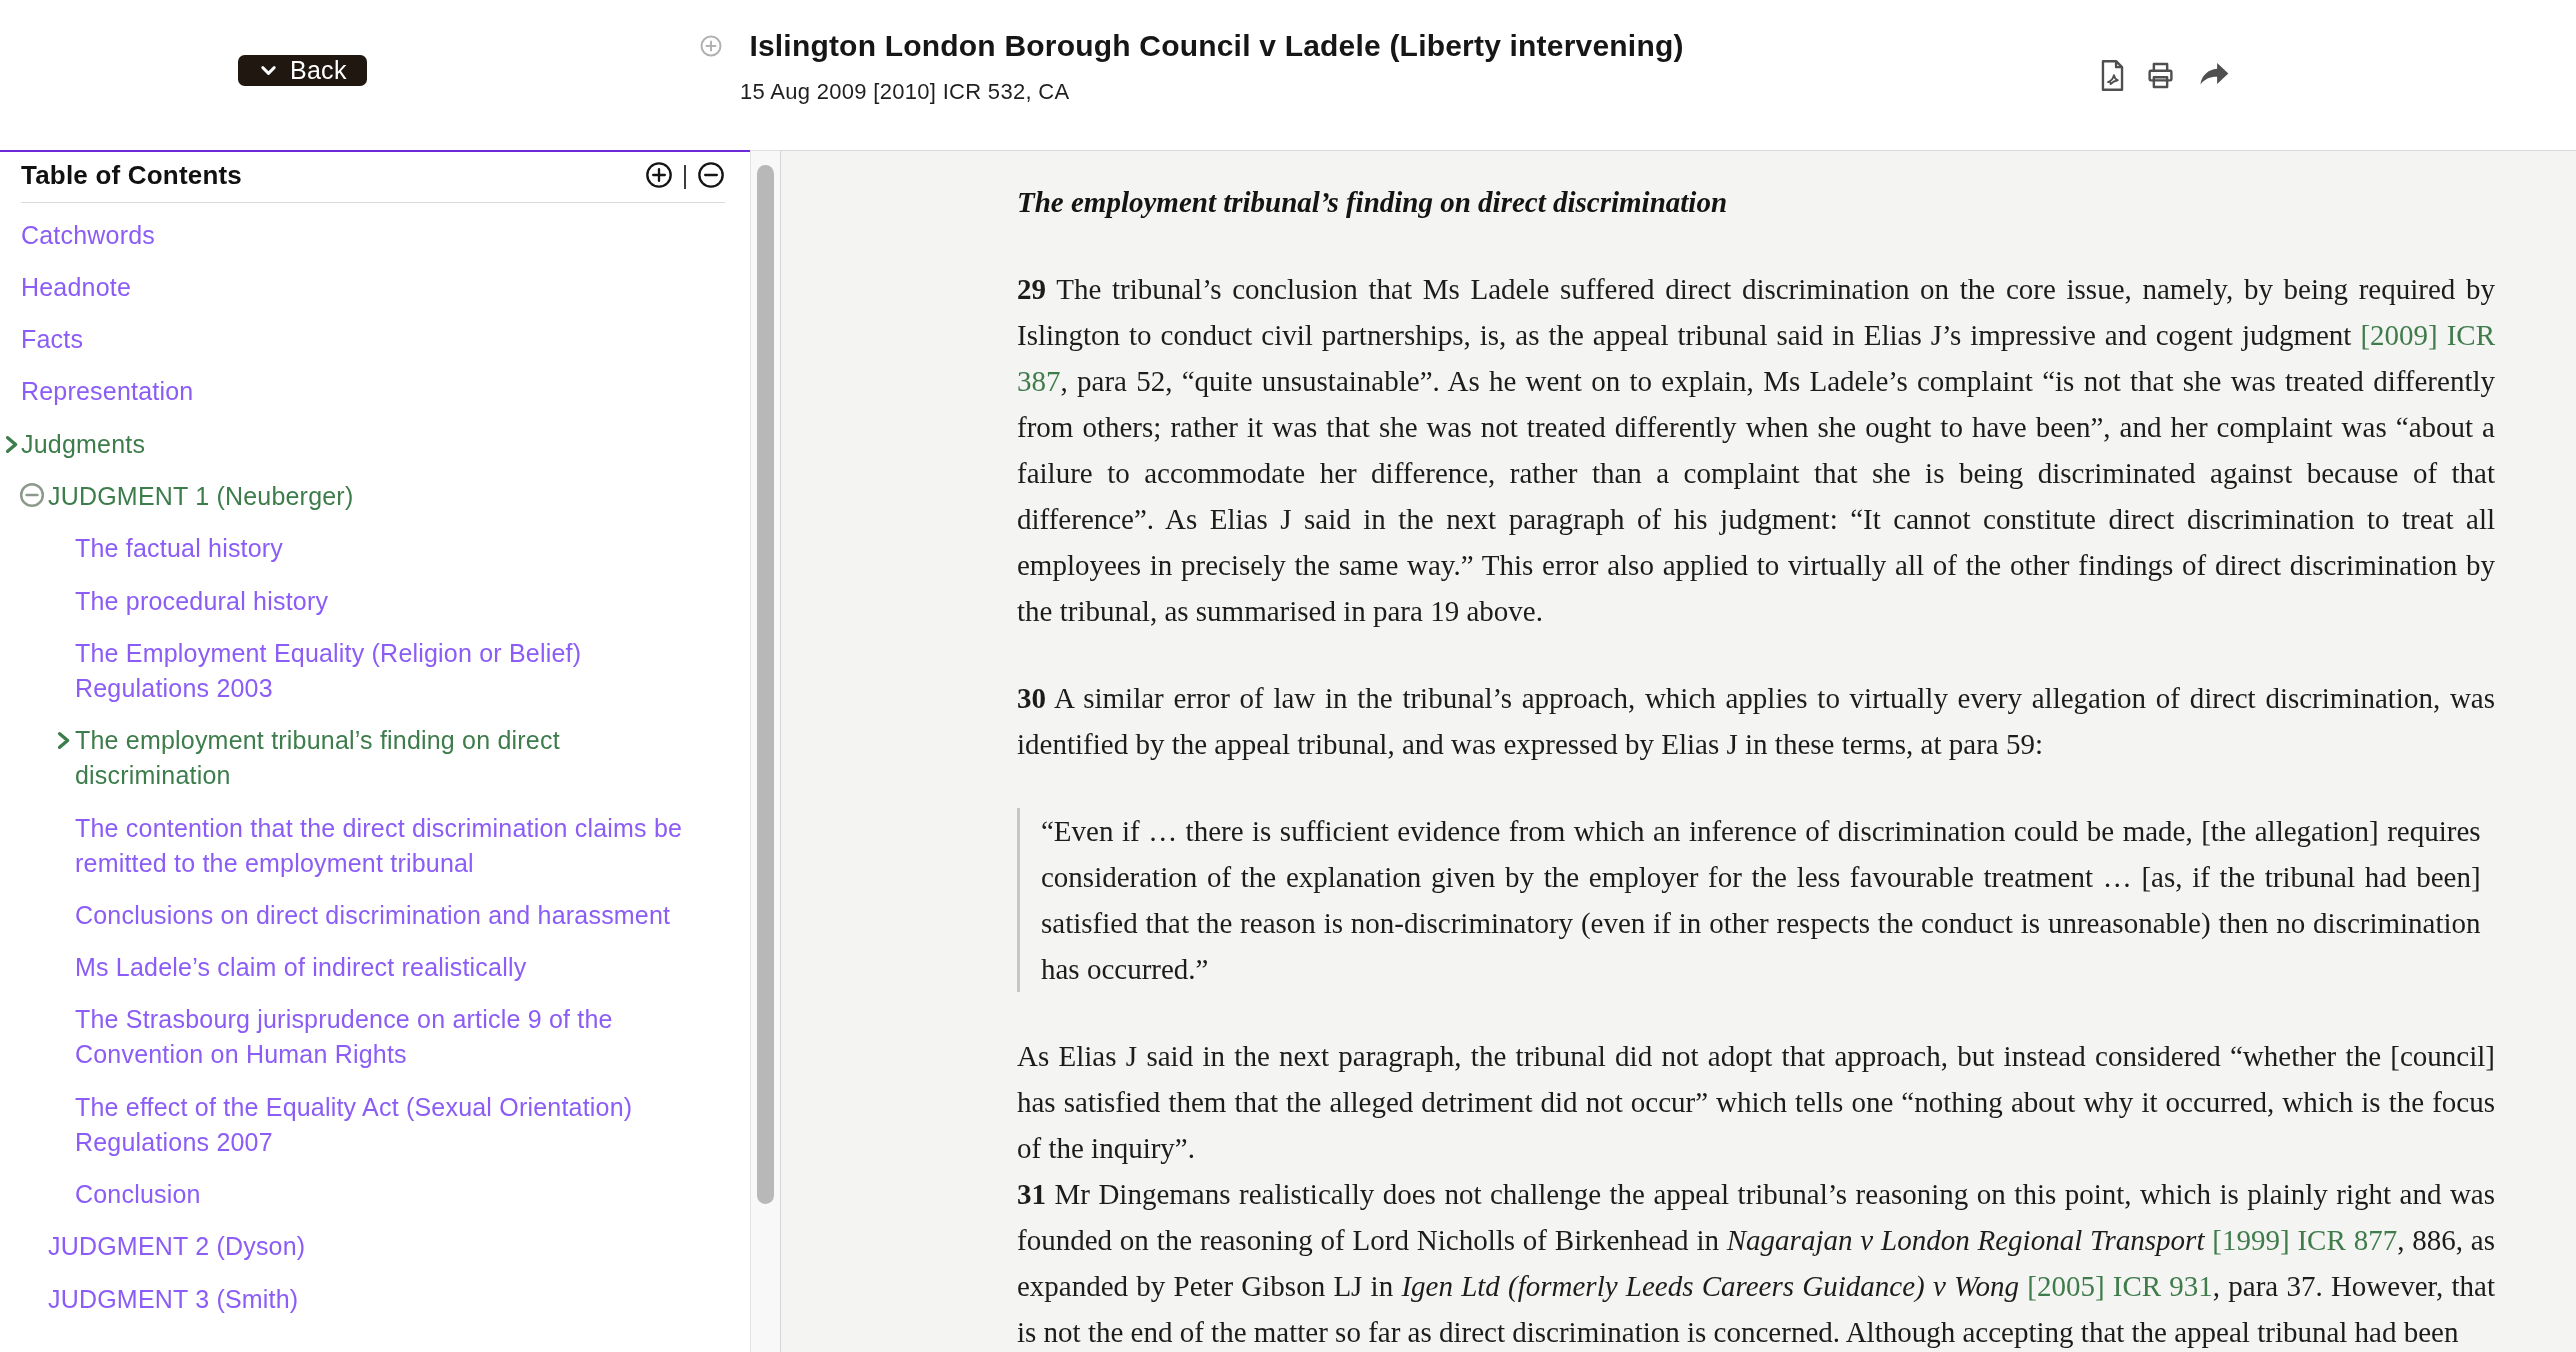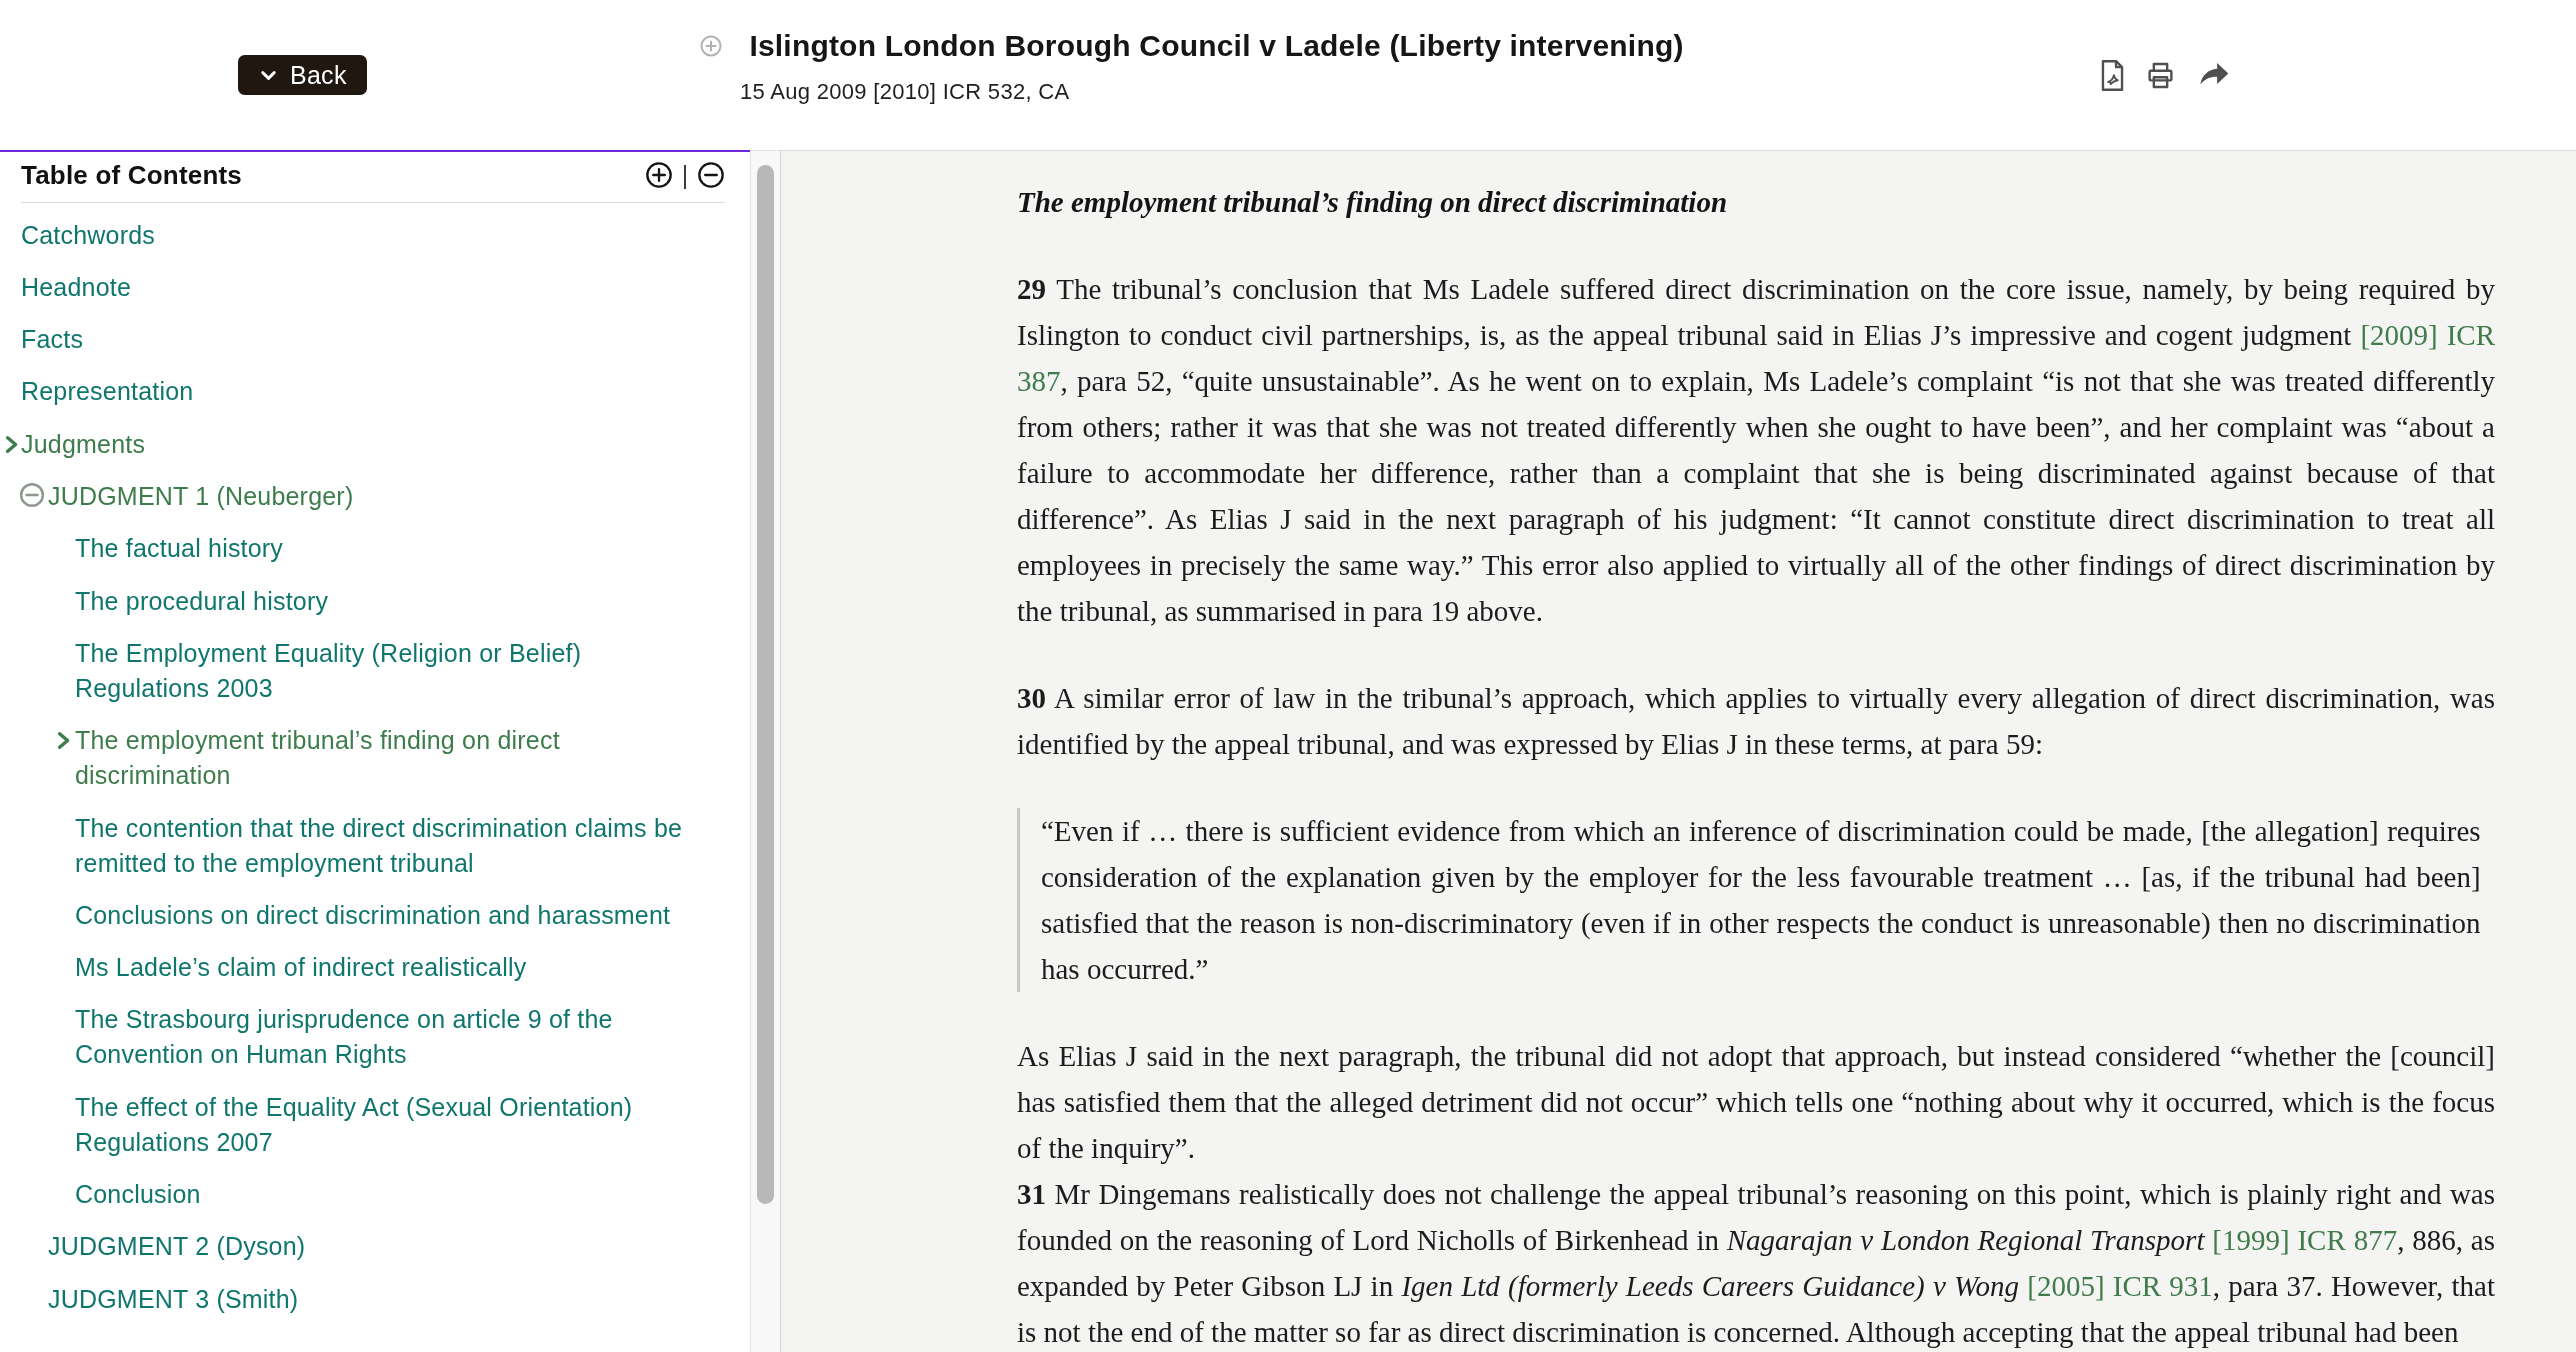--- a/index.html
+++ b/index.html
@@ -3,21 +3,21 @@
 <meta charset="utf-8">
 <style>
   html,body{margin:0;padding:0;}
   body{
     width:2576px;height:1352px;position:relative;overflow:hidden;
     background:#ffffff;font-family:"Liberation Sans",sans-serif;
   }
   
   .header{position:absolute;left:0;top:0;width:2576px;height:150px;background:#fff;}
   .back-btn{
-    position:absolute;left:238px;top:55px;width:129px;height:40px;
+    position:absolute;left:238px;top:55px;width:129px;height:31px;
     background:#201711;border:none;border-radius:6.7px;color:#fff;
     display:flex;align-items:center;justify-content:center;gap:10.6px;
     font-size:25px;font-family:"Liberation Sans",sans-serif;cursor:pointer;letter-spacing:0.3px;
   }
   .title-row{position:absolute;left:699px;top:29px;display:flex;align-items:center;gap:14.4px;}
   .doc-title{font-size:30px;font-weight:bold;color:#161616;letter-spacing:0.2px;white-space:nowrap;margin-left:12px;}
   .doc-subtitle{position:absolute;left:740px;top:79px;font-size:22px;color:#1f1f1f;letter-spacing:0.3px;}
   .header-actions{position:absolute;left:2099px;top:60px;display:flex;align-items:center;gap:20px;}
   .header-actions svg{display:block;cursor:pointer;}
   
@@ -27,21 +27,21 @@
   }
   .toc-header{
     display:flex;justify-content:space-between;align-items:center;
     margin:0 25px 0 21px;padding:7.7px 0 11.5px 0;border-bottom:1px solid #dadada;
   }
   .toc-title{font-size:26px;font-weight:bold;color:#111;letter-spacing:0.2px;}
   .toc-tools{display:flex;align-items:center;gap:8.7px;}
   .toc-tools .sep{font-size:25px;color:#3c3c3c;line-height:1;}
   .toc-list{padding:14.4px 0 0 0;}
   .toc-item{
-    position:relative;font-size:25px;line-height:35px;color:#0f766e;
+    position:relative;font-size:25px;line-height:35px;color:#8b5cf6;
     letter-spacing:0.2px;margin-bottom:17.3px;cursor:pointer;
   }
   .toc-item.lvl0{padding-left:21px;max-width:673px;}
   .toc-item.lvl1{padding-left:48px;max-width:654px;}
   .toc-item.lvl2{padding-left:75px;max-width:625px;}
   .toc-item.green{color:#3d7c4b;}
   .ti-icon{position:absolute;top:3.8px;}
   .toc-item .chev{left:3.8px;}
   .toc-item.lvl2 .chev{left:56px;}
   .toc-item .minus-circ{left:19px;top:2.9px;}

